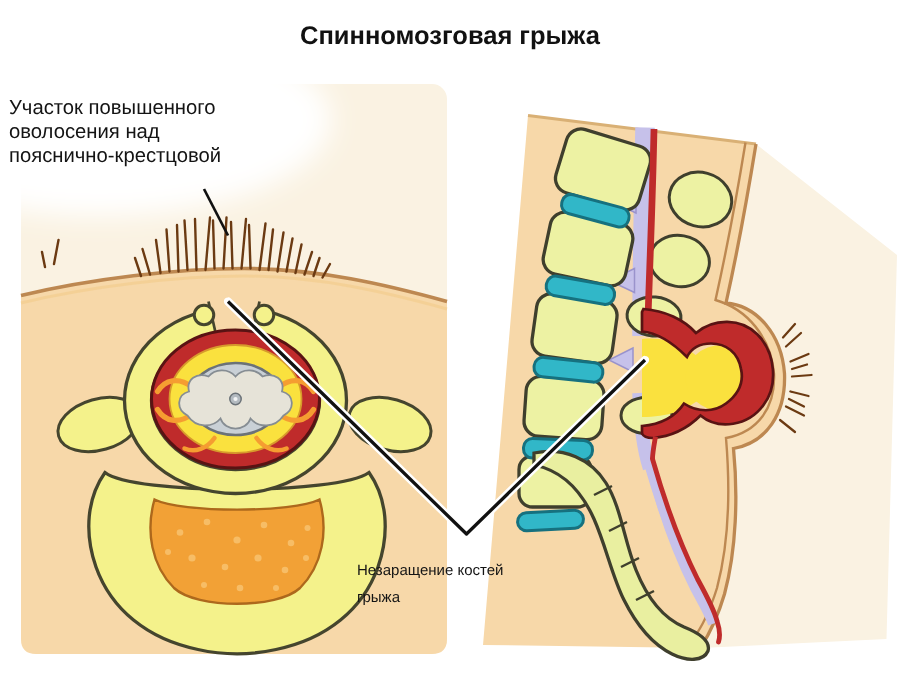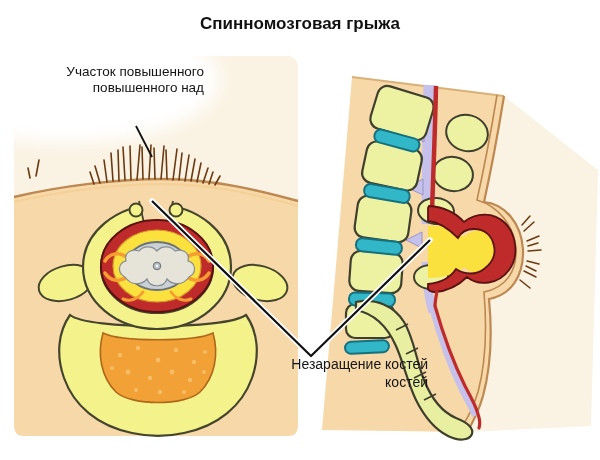--- a/index.html
+++ b/index.html
@@ -1,23 +1,23 @@
 <!DOCTYPE html>
 <html><head>
 <meta charset="utf-8">
 <style>
   html,body{margin:0;padding:0;background:#fff;}
   #stage{position:relative;width:600px;height:460px;background:#ffffff;overflow:hidden;
          font-family:"Liberation Sans","DejaVu Sans",sans-serif;color:#141414;border-radius:23px;}
   #art{position:absolute;left:0;top:0;width:600px;height:460px;}
-  .lbl{position:absolute;text-align:right;color:#141414;}
+  .lbl{position:absolute;text-align:left;color:#141414;}
   #title{position:absolute;top:14px;left:0;width:600px;text-align:center;
          font-size:17px;font-weight:bold;color:#111;}
   #hair-label{left:6px;top:64px;width:198px;font-size:13.5px;line-height:16px;}
-  #defect-label{left:238px;top:356px;width:190px;font-size:14px;line-height:17.5px;}
+  #defect-label{left:238px;top:372px;width:190px;font-size:10px;line-height:17.5px;}
   .lbl span{display:block;}
 </style>
 </head>
 <body>
 
 <div id="stage">
 
   <svg id="art" viewBox="0 0 600 460">
     <defs>
       <filter id="soft" x="-60%" y="-60%" width="220%" height="220%">
@@ -181,21 +181,22 @@
       <path d="M136,126 L152,157" stroke="#111111" stroke-width="1.8" fill="none"></path>
       <polyline points="152,201 311,356 430,240" fill="none" stroke="#ffffff" stroke-width="5.5" stroke-linejoin="round" stroke-linecap="round"></polyline>
       <polyline points="152,201 311,356 430,240" fill="none" stroke="#111111" stroke-width="2.2" stroke-linejoin="round"></polyline>
     </g>
   </svg>
 
   <div id="title">Спинномозговая грыжа</div>
 
   <div id="hair-label" class="lbl">
     <span>Участок повышенного</span>
-    <span>повышенного над</span>
+    <span>оволосения над</span>
+    <span>пояснично-крестцовой</span>
   </div>
 
   <div id="defect-label" class="lbl">
     <span>Незаращение костей</span>
-    <span>костей</span>
+    <span>грыжа</span>
   </div>
 
 </div>
 
 </body></html>

